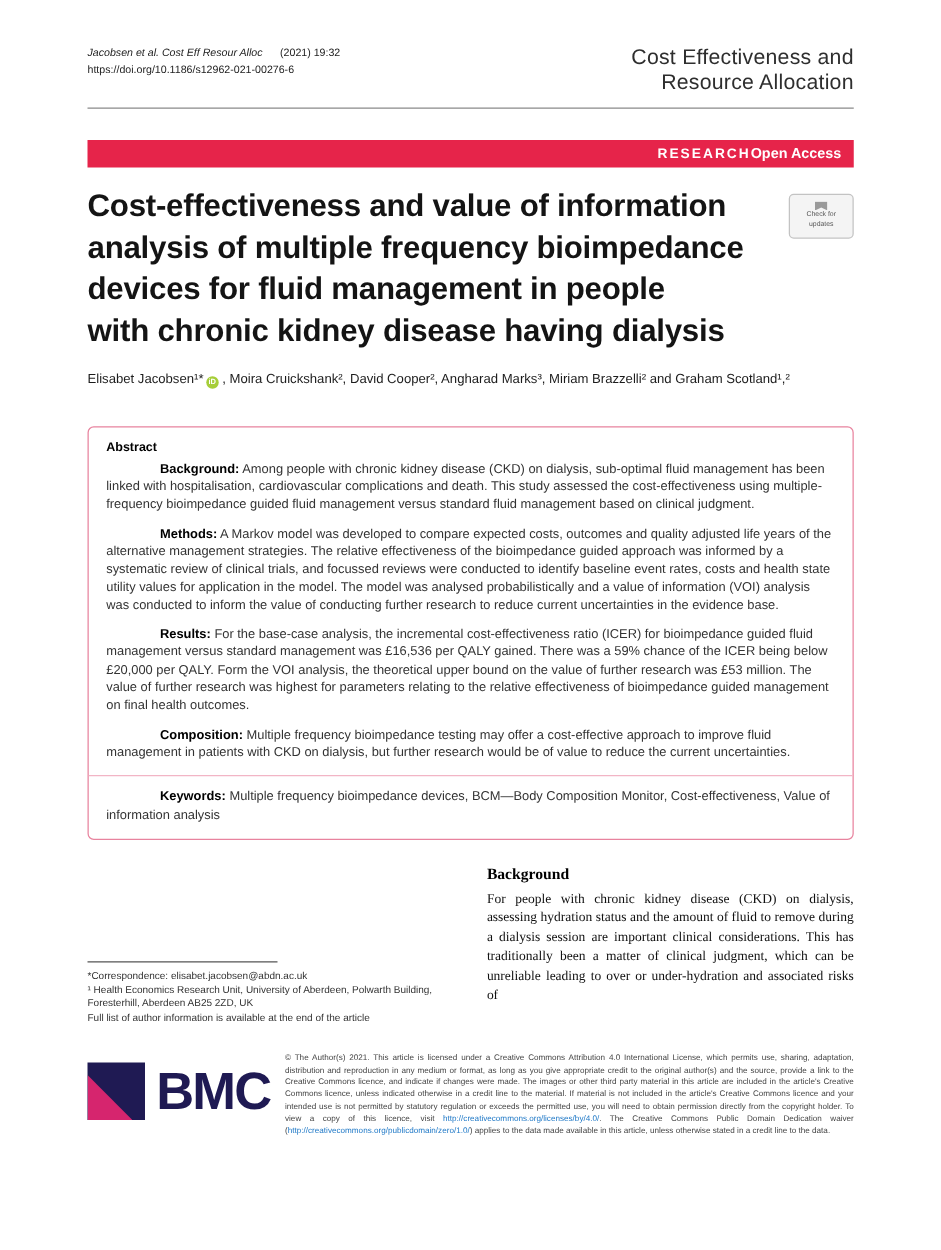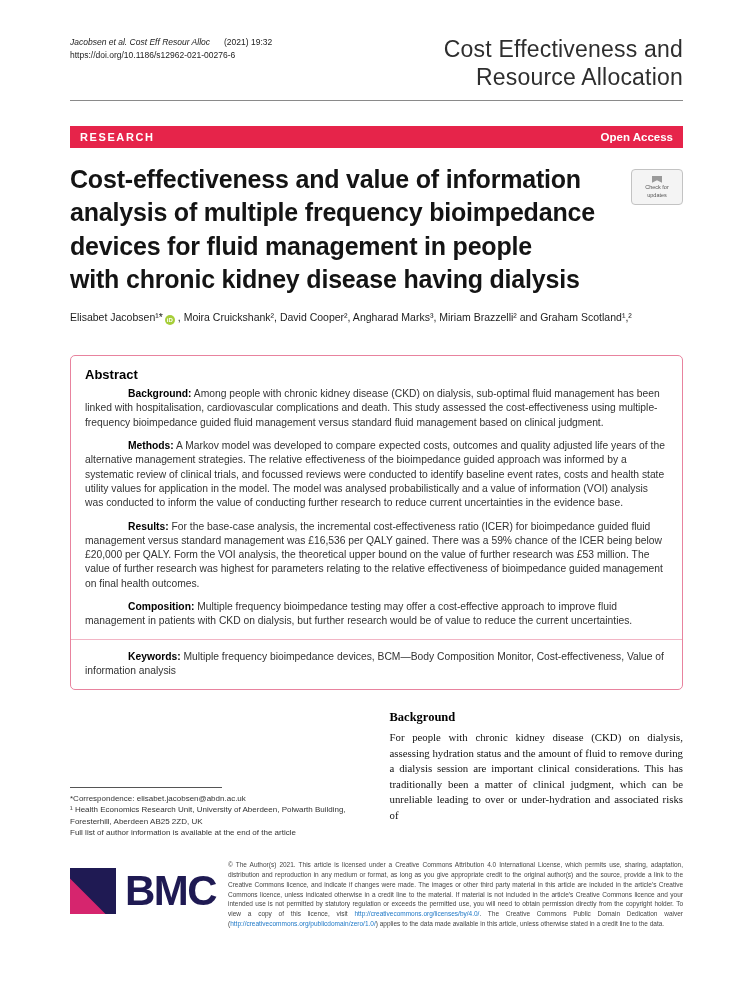--- a/index.html
+++ b/index.html
@@ -8,44 +8,44 @@
     width:753px; height:1000px; background:#fff; margin:0 auto;
     font-family:"Liberation Sans", sans-serif; color:#222;
     padding:36px 70px 0 70px; position:relative; overflow:hidden;
   }
   
   .header { display:flex; justify-content:space-between; align-items:flex-start; }
   .cite-block { font-size:8.5px; color:#222; line-height:1.55; }
   .cite-italic { font-style:italic;margin-top:12px; }
   .cite-rest { margin-left:14px; }
   .doi { color:#222; text-decoration:none; }
-  .journal { text-align:right; font-size:23px; color:#2e2e2e; line-height:1.2; letter-spacing:.2px; }
+  .journal { text-align:right; font-size:17px; color:#2e2e2e; line-height:1.2; letter-spacing:.2px; }
   .header-rule { border-top:1px solid #8a8a8a; margin-top:9px; }
   
   .banner { margin-top:25px; height:22px; background:#e6244a; color:#fff;
-    display:flex; align-items:center; justify-content:space-between; padding:0 10px; }
+    display:flex; align-items:center; justify-content:flex-end; padding:0 10px; }
   .banner-left { font-size:11px; font-weight:bold; letter-spacing:1.6px; }
   .banner-right { font-size:11.5px; font-weight:bold; }
   
   .title-row { margin-top:15px; display:flex; justify-content:space-between; }
   .title { font-size:25px; line-height:1.33; font-weight:bold; color:#141414; letter-spacing:-0.2px; }
   .badge { width:52px; height:36px; border:1px solid #c3c3c3; border-radius:4px;
     background:#f4f4f4; margin-top:6px; display:flex; flex-direction:column;
     align-items:center; justify-content:center; gap:1px; flex-shrink:0; }
   .badge-flag { width:10px; height:7px; background:#9a9a9a;
     clip-path:polygon(0 0,100% 0,100% 100%,50% 65%,0 100%); }
   .badge-text { font-size:5.5px; color:#555; line-height:1.25; text-align:center; }
   
   .authors { margin-top:13px; font-size:10.5px; line-height:1.7; color:#1c1c1c; width:610px; }
   .orcid { display:inline-block; width:10px; height:10px; border-radius:50%;
     background:#a6ce39; color:#fff; font-size:6px; font-weight:bold; text-align:center;
     line-height:10px; vertical-align:-1px; margin:0 3px 0 2px; }
   
   .abstract { margin-top:28px; border:1px solid #e8839e; border-radius:5px; padding:11px 14px 2px 14px; }
-  .abstract-heading { font-size:13px; font-weight:bold; color:#000; margin-bottom:5px; }
+  .abstract-heading { font-size:10px; font-weight:bold; color:#000; margin-bottom:5px; }
   .abs-p { font-size:10.3px; line-height:1.39; color:#333; margin-bottom:9px; }
   .abs-label { font-weight:bold; color:#000;padding-left:43px; }
   .kw-sep { border-top:1px solid #f2b5c5; margin:10px -14px 10px -14px; }
   
   .columns { margin-top:20px; display:flex; gap:26px; height:128px; }
   .col-left { flex:1; display:flex; flex-direction:column; justify-content:flex-end; }
   .fn-rule { width:152px; border-top:1px solid #555; margin-bottom:5px; }
   .footnote { font-size:8px; line-height:1.42; color:#333; }
   .fn-email { color:#333; text-decoration:none; }
   .col-right { flex:1; font-family:"Liberation Serif", serif; }

